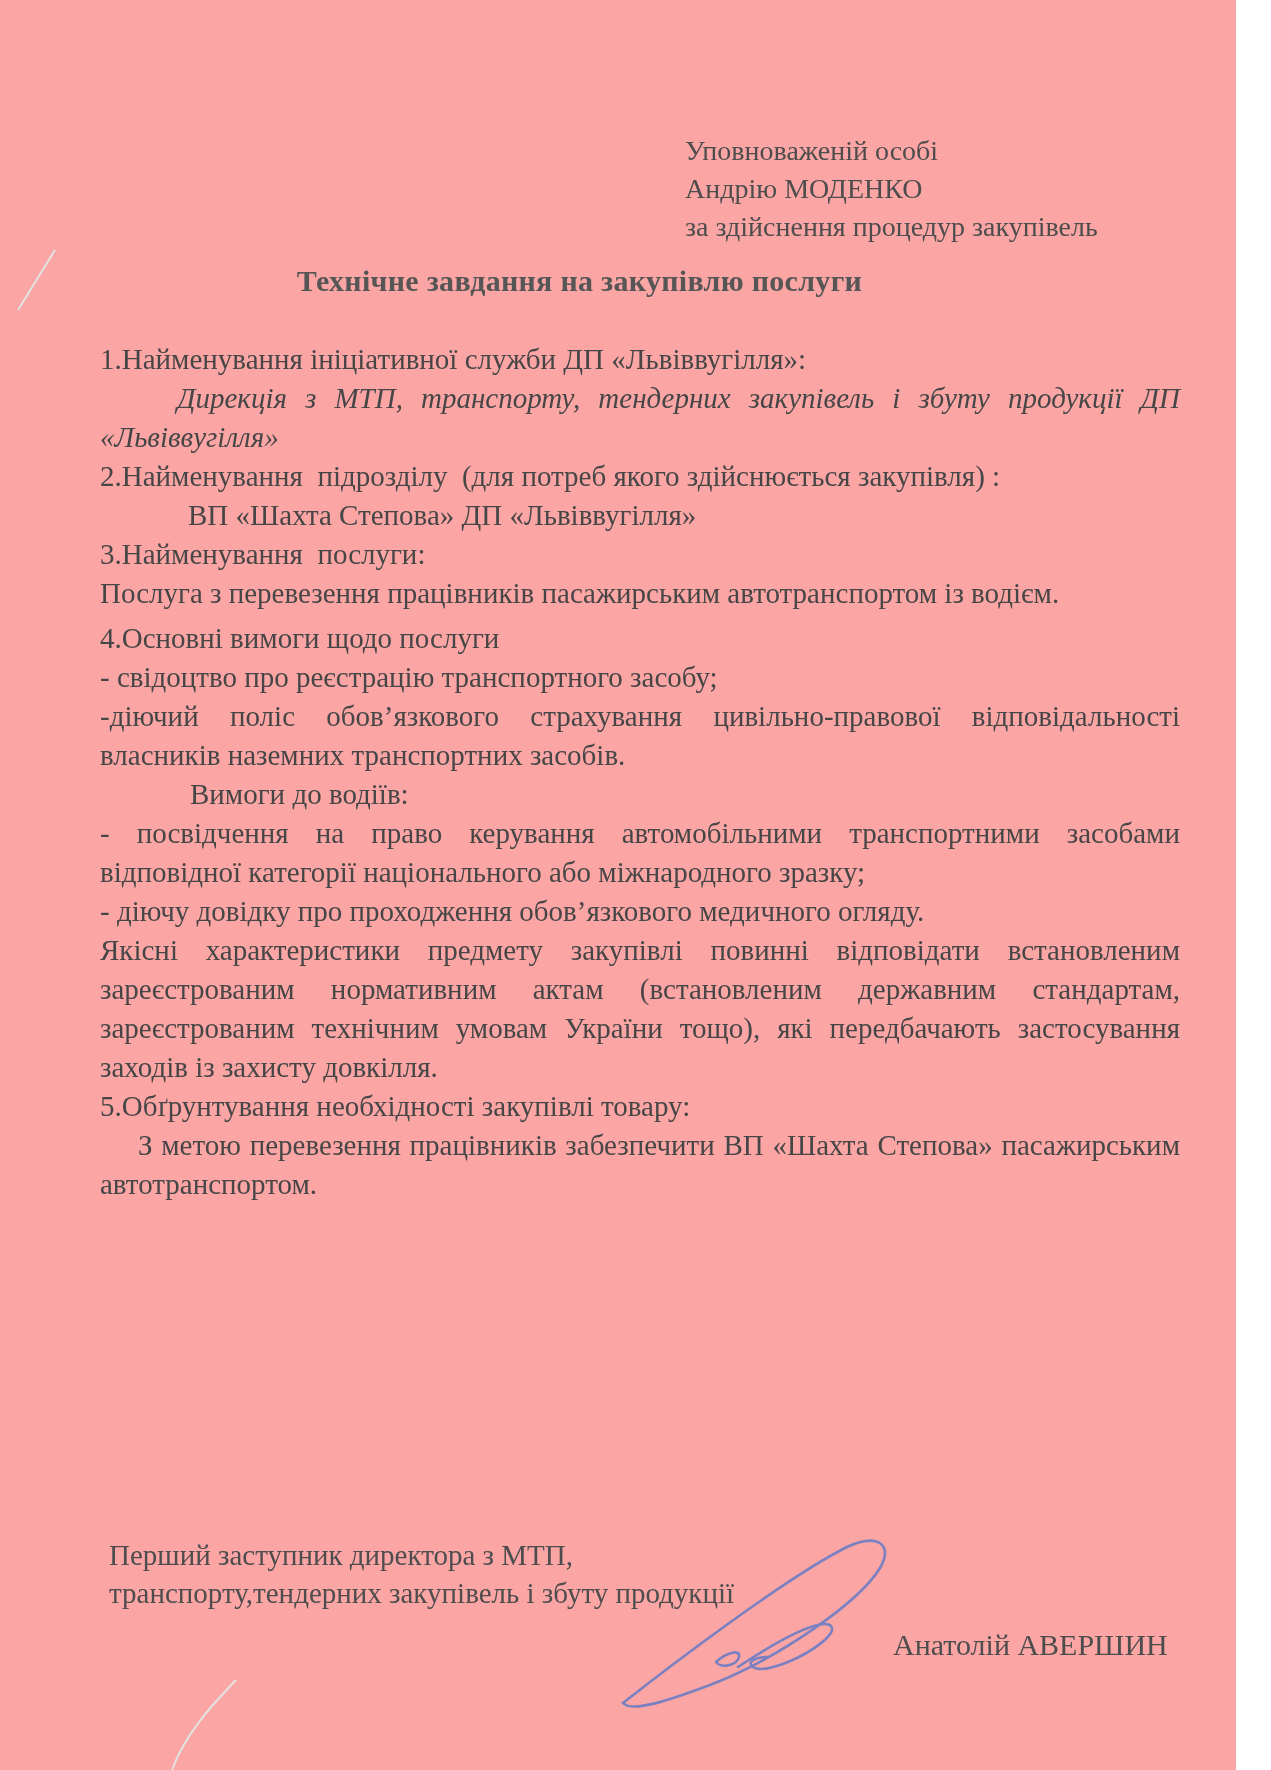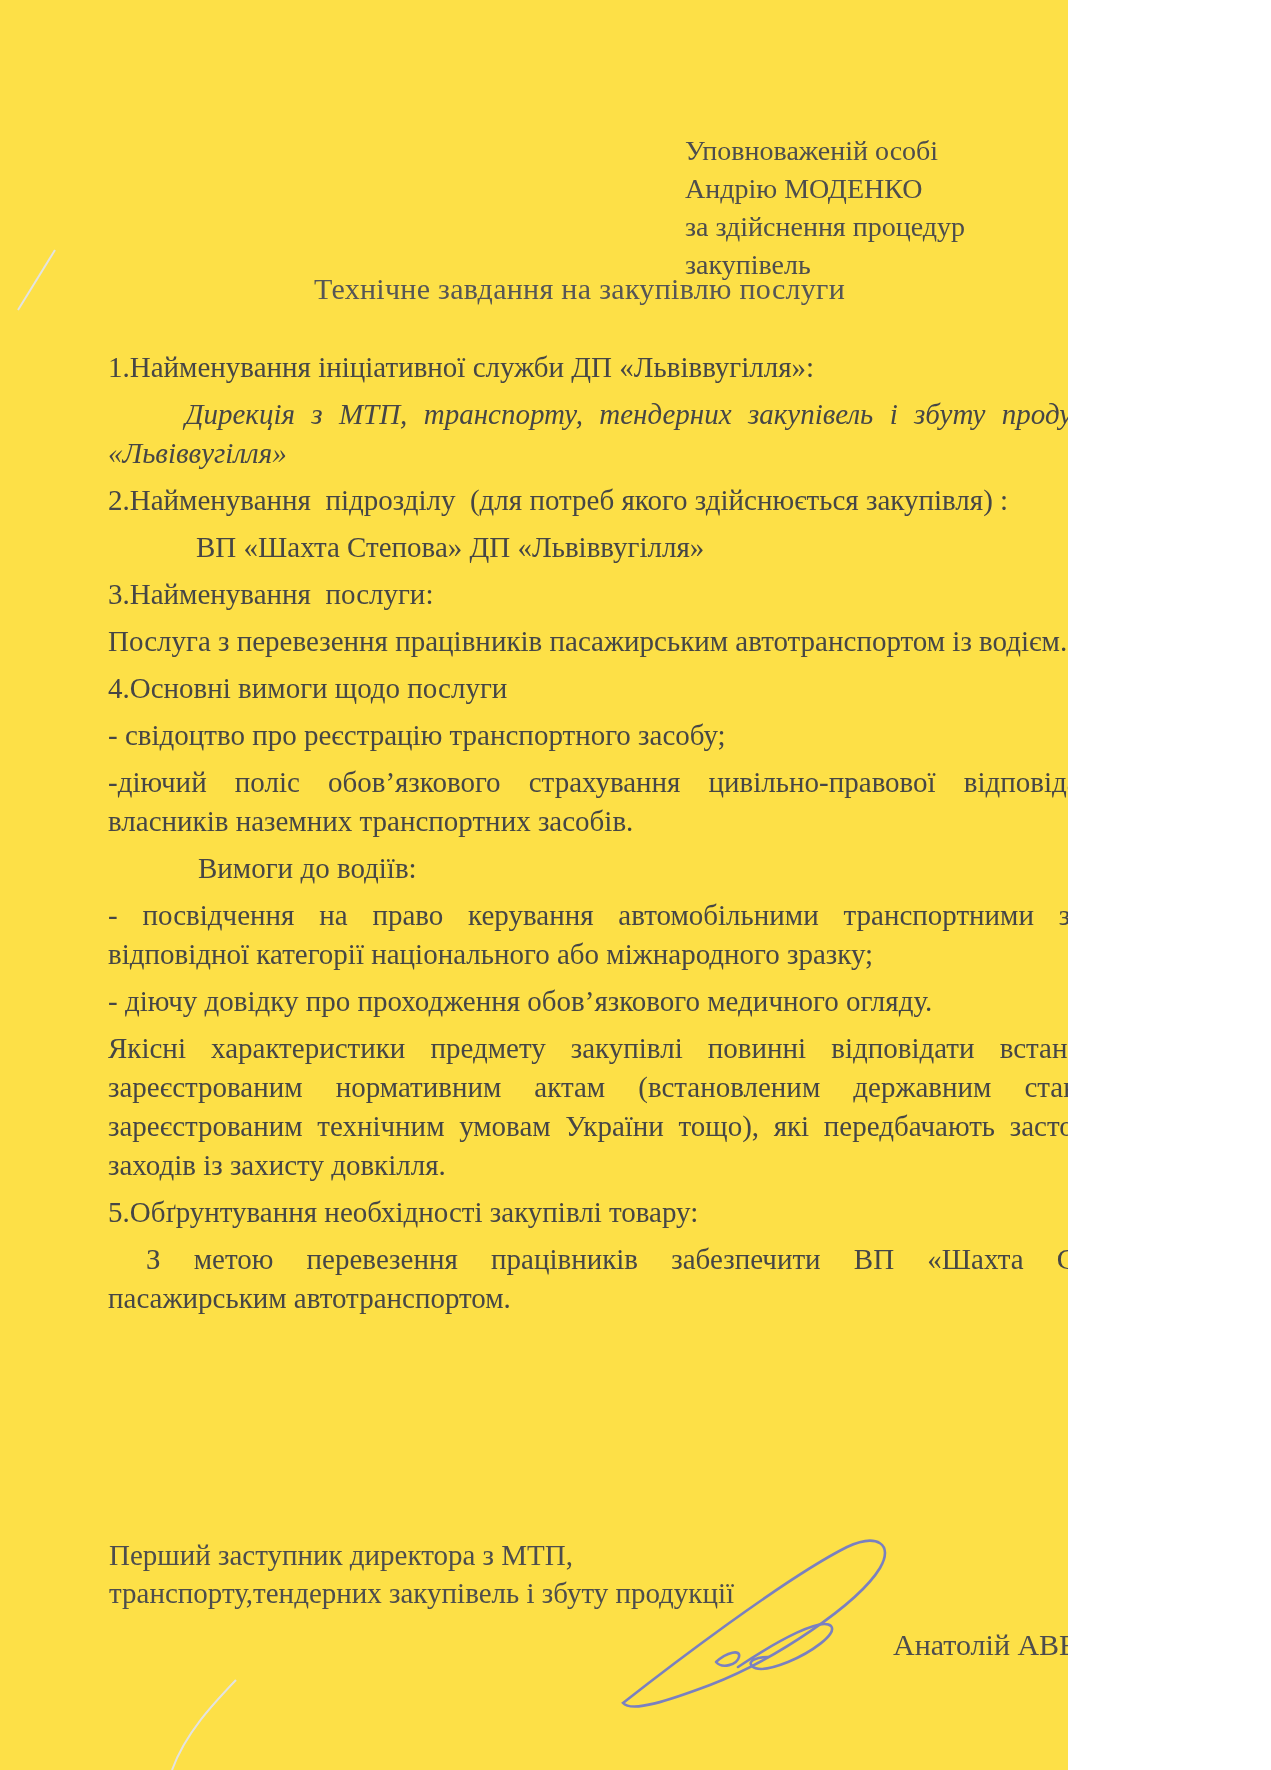--- a/index.html
+++ b/index.html
@@ -1,40 +1,40 @@
 <!DOCTYPE html>
 <html lang="uk"><head>
 <meta charset="utf-8">
 <style>
   html,body{margin:0;padding:0;}
   .page{
     position:relative;
-    width:1068px;height:1770px;
-    background:#fde047;
+    width:1236px;height:1770px;
+    background:#fca5a5;
     overflow:hidden;
     font-family:"Liberation Serif","DejaVu Serif",serif;
     color:#464646;
   }
   
   .recipient{
     position:absolute;left:685px;top:132px;
     font-size:28px;line-height:38px;color:#4d4d4d;
   }
   
   .doc-title{
-    position:absolute;left:0;top:272px;width:1271px;
+    position:absolute;left:0;top:264px;width:1271px;
     text-align:center;padding-right:112px;box-sizing:border-box;
-    font-size:30px;font-weight:normal;letter-spacing:.3px;color:#565656;
+    font-size:30px;font-weight:bold;letter-spacing:.3px;color:#565656;
   }
   
   .body-col{
     position:absolute;left:100px;top:340px;width:1080px;
     font-size:29px;line-height:39px;color:#464646;
   }
-  .body-col p{margin:8px;}
+  .body-col p{margin:0;}
   .j{text-align:justify;}
   .pre{white-space:pre-wrap;}
   .ind-77{text-indent:77px;font-style:italic;}
   .ind-88{text-indent:88px;}
   .ind-90{text-indent:90px;font-family:Liberation Serif, serif;}
   .ind-108{text-indent:108px;}
   .ind-38{text-indent:38px;}
   .gap-top{margin-top:6px !important;}
   
   .signoff{

